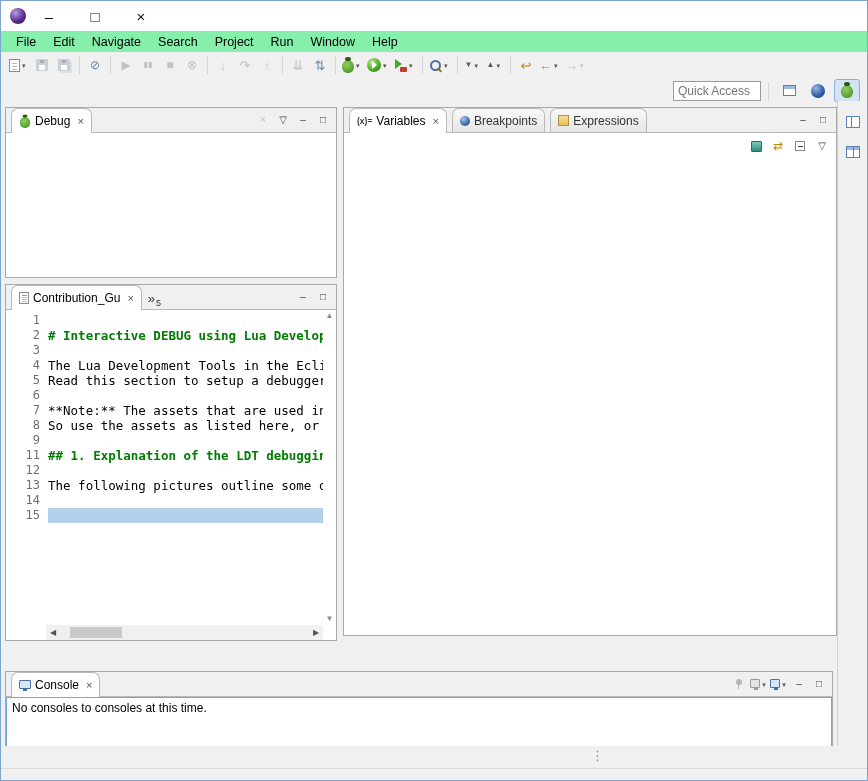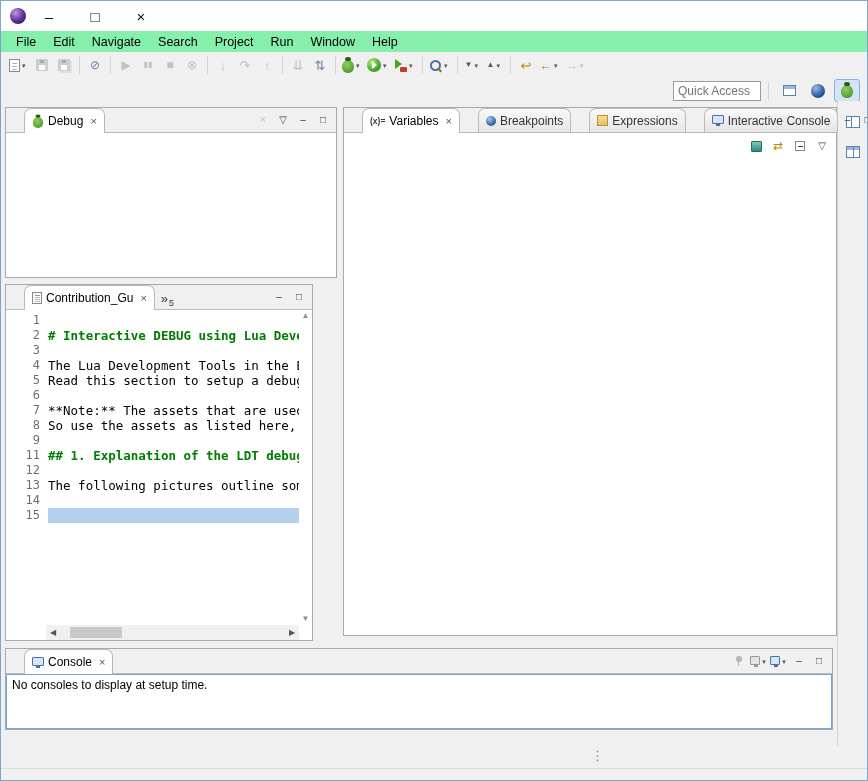--- a/index.html
+++ b/index.html
@@ -71,35 +71,35 @@
   .icon-collapse::after{content:"";position:absolute;left:2px;top:4px;width:5px;height:1px;background:#444}
   .icon-layout{width:14px;height:12px;border:1px solid #5a82b5;background:#fff;position:relative}
   .icon-layout::before{content:"";position:absolute;left:4px;top:0;bottom:0;width:1px;background:#5a82b5}
   .icon-grid{width:14px;height:12px;border:1px solid #5a82b5;background:linear-gradient(#9db8e0 0 3px,#fff 3px);position:relative}
   .icon-grid::before{content:"";position:absolute;left:6px;top:0;bottom:0;width:1px;background:#5a82b5}
 
   
   .panel{position:absolute;background:#fff;border:1px solid #a9a9a9}
   .tabrow{position:relative;height:25px;background:#f0f0f0;border-bottom:1px solid #b9b9b9;display:flex;align-items:flex-end;z-index:3}
   .tab{height:24px;display:flex;align-items:center;gap:4px;padding:0 7px;font-size:12px;color:#333;
-    border:1px solid #b9b9b9;border-bottom:none;border-radius:7px 7px 0 0;margin-left:18px;
+    border:1px solid #b9b9b9;border-bottom:none;border-radius:7px 7px 0 0;margin-left:5px;
     background:linear-gradient(#f9f9f9,#e5e5e5);position:relative;z-index:1;white-space:nowrap}
   .tab.active{background:#fff;color:#000;z-index:4;margin-bottom:-1px;height:25px}
   .tab-label{pointer-events:none}
   .tab-close{font-size:11px;color:#555;margin-left:3px;line-height:1}
   .tab-overflow{display:flex;align-items:flex-end;padding:0 4px 3px 6px;font-size:13px;color:#333}
   .ovf-count{font-size:9px;margin-left:1px;margin-bottom:-2px}
   .tab-tools{margin-left:auto;display:flex;align-items:center;padding-right:4px;gap:2px;height:100%}
   .mini-btn{width:18px;height:18px;display:flex;align-items:center;justify-content:center;font-size:10px;color:#444;line-height:1}
   .panel-content{position:absolute;left:0;right:0;bottom:0;top:25px;background:#fff}
 
   .debug-panel{left:4px;top:106px;width:332px;height:171px}
   .vars-panel{left:342px;top:106px;width:494px;height:529px}
-  .editor-panel{left:4px;top:283px;width:308px;height:357px}
-  .console-panel{left:4px;top:647px;width:828px;height:82px}
+  .editor-panel{left:4px;top:283px;width:332px;height:357px}
+  .console-panel{left:4px;top:670px;width:828px;height:82px}
 
   .vicon{font-size:8.5px;color:#3a3a3a;font-weight:bold;letter-spacing:0}
   .view-toolbar{position:absolute;top:25px;left:0;right:0;height:26px;background:#fff;display:flex;justify-content:flex-end;align-items:center;padding-right:5px;gap:4px}
   .vars-content{top:51px}
 
   
   .ed-body{position:absolute;top:25px;left:0;right:0;bottom:15px;overflow:hidden;padding-top:3px;background:#fff}
   .ed-line{display:flex;height:15px;font-family:"DejaVu Sans Mono",monospace;font-size:12.5px;line-height:15px}
   .ruler{width:12px;flex:0 0 auto}
   .ln{width:22px;flex:0 0 auto;text-align:right;color:#6f6f6f;font-size:12px}
@@ -275,24 +275,20 @@
         <span class="tab-close">×</span>
       </div>
       <div class="tab">
         <span class="icon-ball"></span>
         <span class="tab-label">Breakpoints</span>
       </div>
       <div class="tab">
         <span class="icon-expr"></span>
         <span class="tab-label">Expressions</span>
       </div>
-      <div class="tab">
-        <span class="icon-monitor"></span>
-        <span class="tab-label">Interactive Console</span>
-      </div>
       <div class="tab-tools">
         <span class="mini-btn">–</span>
         <span class="mini-btn">□</span>
       </div>
     </div>
     <div class="view-toolbar">
       <span class="mini-btn">
           <span class="icon-teal"></span>
         </span>
       <span class="mini-btn">
@@ -424,21 +420,21 @@
           </span>
         <span class="mini-btn">
             <span class="icon-monitor"></span>
             <span class="dd">▾</span>
           </span>
         <span class="mini-btn">–</span>
         <span class="mini-btn">□</span>
       </div>
     </div>
     <div class="console-content">
-      <div class="console-msg">No consoles to display at setup time.</div>
+      <div class="console-msg">No consoles to consoles at this time.</div>
     </div>
   </div>
 
   <div class="faststrip">
     <div class="fbtn">
         <span class="icon-layout"></span>
       </div>
     <div class="fbtn">
         <span class="icon-grid"></span>
       </div>

